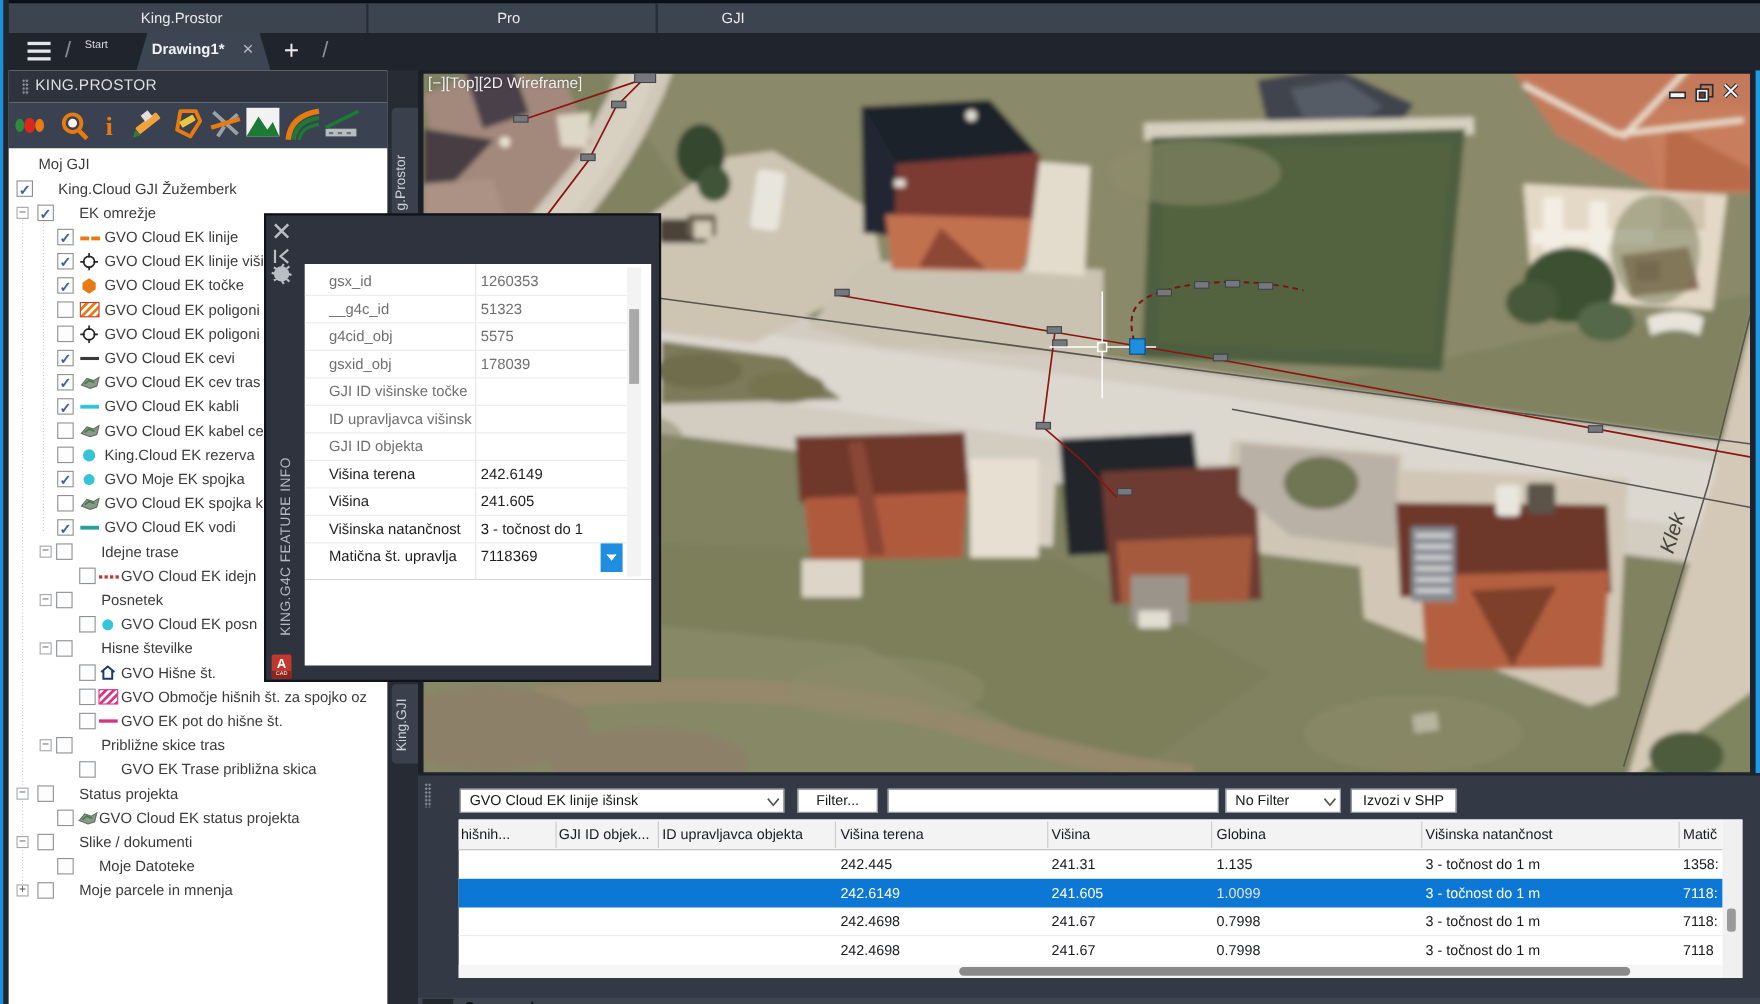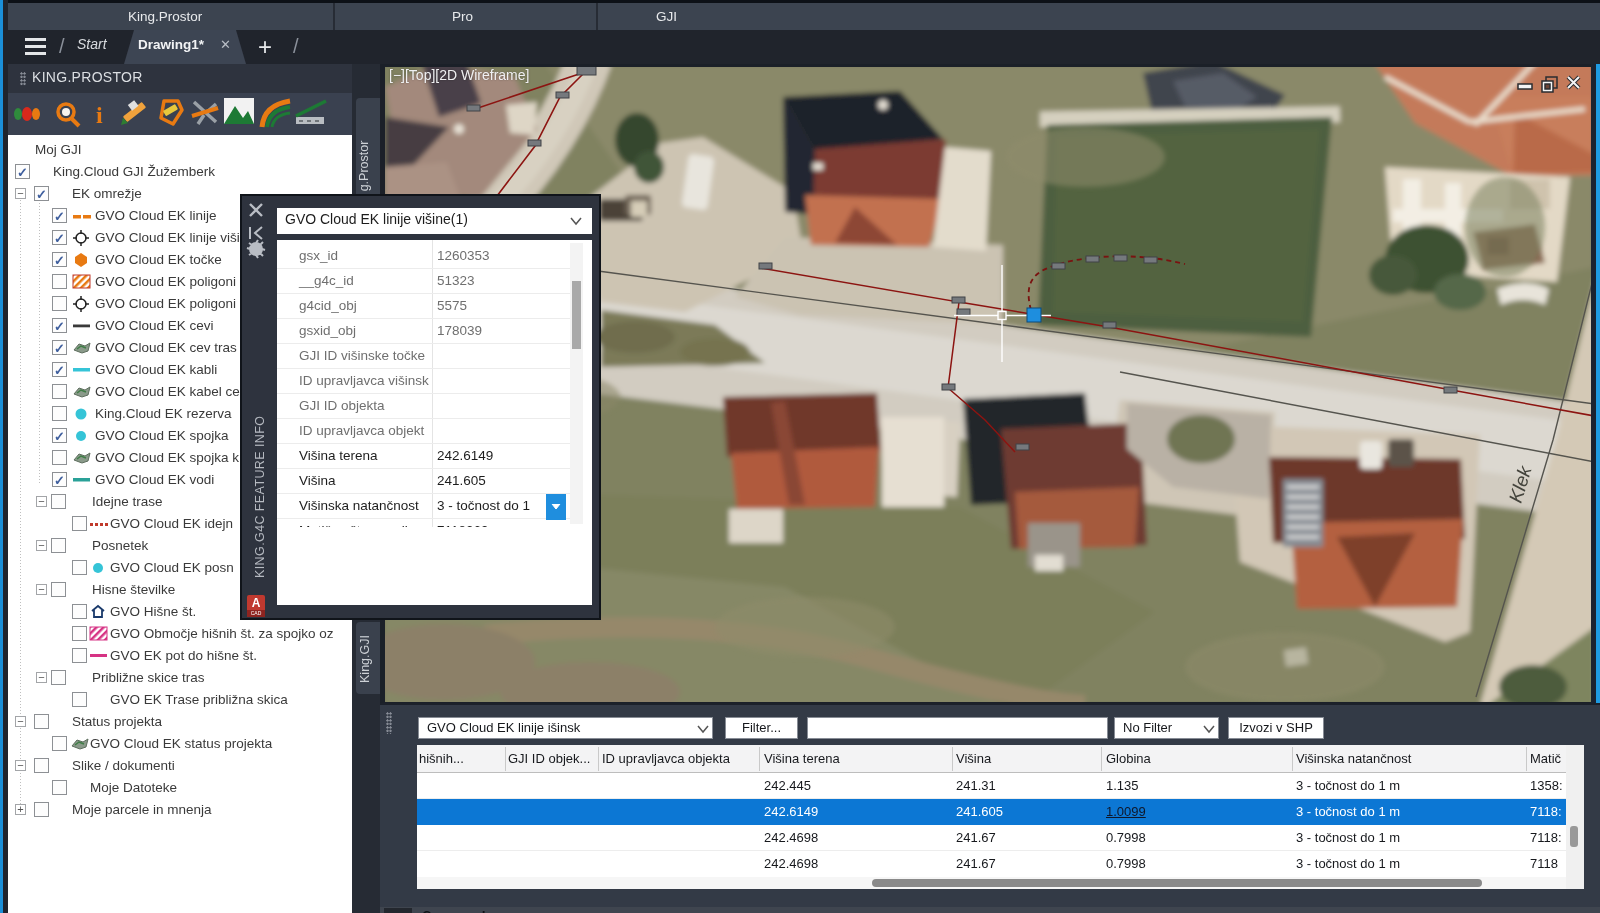--- a/index.html
+++ b/index.html
@@ -63,21 +63,21 @@
     <div class="ribtxt abs" style="left:128px;">King.Prostor</div>
     <div class="ribtxt abs" style="left:452px;">Pro</div>
     <div class="ribtxt abs" style="left:656px;">GJI</div>
   </div>
 
   <div id="row2" class="abs">
     <div class="hbar abs" style="top:8px;"></div>
     <div class="hbar abs" style="top:15px;"></div>
     <div class="hbar abs" style="top:22px;"></div>
     <div class="slash abs" style="left:59px;">/</div>
-    <div class="abs" style="left:77px;top:6px;font-size:14px;color:#d7dade;font-style:italic;">Start</div>
+    <div class="abs" style="left:77px;top:6px;font-size:10px;color:#d7dade;">Start</div>
     <div class="abs" style="left:293px;top:5px;color:#8a909a;font-size:20px;">/</div>
     <div class="abs" style="left:258px;top:3px;color:#e8eaec;font-size:24px;font-weight:300;">+</div>
   </div>
   <div id="dtab" class="abs">
     <div class="abs" style="left:14px;top:7px;font-size:13.5px;font-weight:bold;color:#f2f3f5;">Drawing1*</div>
     <div class="abs" style="left:96px;top:7px;font-size:13px;color:#b9bec6;">✕</div>
   </div>
 
   <div id="mapwin" class="abs">
     <svg class="abs" style="left:5px;top:3px;" width="1206" height="635" viewBox="0 0 1206 635">
@@ -420,21 +420,21 @@
           <svg class="abs" style="left:64px;top:3px;" width="20" height="15">
             <circle cx="9" cy="8" r="5.5" fill="#35c4d7"></circle>
           </svg>
           <span class="abs" style="left:87px;">King.Cloud EK rezerva</span>
         </div>
       <div class="trow" style="top:290px;">
           <span class="cb c" style="left:44px;"></span>
           <svg class="abs" style="left:64px;top:3px;" width="20" height="15">
             <circle cx="9" cy="8" r="5" fill="#35c4d7"></circle>
           </svg>
-          <span class="abs" style="left:87px;">GVO Cloud EK spojka</span>
+          <span class="abs" style="left:87px;">GVO Moje EK spojka</span>
         </div>
       <div class="trow" style="top:312px;">
           <span class="cb" style="left:44px;"></span>
           <svg class="abs" style="left:64px;top:3px;" width="20" height="15">
             <path d="M2,10 l5,-6 6,2 5,-3 -2,8 -6,2 z" fill="#8a9a8a" stroke="#5e6e5e"></path>
             <path d="M5,9 l4,-3 5,2" stroke="#3f7d46" stroke-width="1.5" fill="none"></path>
           </svg>
           <span class="abs" style="left:87px;">GVO Cloud EK spojka k</span>
         </div>
       <div class="trow" style="top:334px;">
@@ -557,26 +557,20 @@
         </g>
     </svg>
 
     <div class="abs" style="left:-62px;top:295px;width:160px;transform:rotate(-90deg);font-size:12.5px;color:#b6bac1;letter-spacing:.4px;white-space:nowrap;">KING.G4C FEATURE INFO</div>
 
     <div class="abs" style="left:5px;top:399px;width:18px;height:22px;background:#c0392f;border-radius:2px;">
       <div class="abs" style="left:0;top:0px;width:18px;height:15px;color:#fff;font-weight:bold;font-size:12px;text-align:center;line-height:16px;">A</div>
       <div class="abs" style="left:0;top:15px;width:18px;height:7px;background:#8e2420;color:#fff;font-size:5px;text-align:center;line-height:7px;">CAD</div>
     </div>
 
-    <div class="abs" style="left:35px;top:12px;width:315px;height:26px;background:#fff;">
-      <div class="abs" style="left:8px;top:3px;font-size:14px;color:#1c1c1c;">GVO Cloud EK linije višine(1)</div>
-      <svg class="abs" style="left:292px;top:8px;" width="14" height="10">
-          <path d="M2,2 L7,8 L12,2" stroke="#555" stroke-width="1.5" fill="none"></path>
-        </svg>
-    </div>
 
     <div class="abs" style="left:35px;top:44px;width:315px;height:287px;background:#fff;overflow:hidden;">
       <div class="abs" style="left:155px;top:0;width:1px;height:287px;background:#e4e4e4;"></div>
       <div class="abs" style="left:0;top:4px;width:293px;">
         <div class="frow">
             <span class="fl">gsx_id</span>
             <span class="fv">1260353</span>
           </div>
         <div class="frow">
             <span class="fl">__g4c_id</span>
@@ -591,23 +585,20 @@
             <span class="fv">178039</span>
           </div>
         <div class="frow">
             <span class="fl">GJI ID višinske točke</span>
           </div>
         <div class="frow">
             <span class="fl">ID upravljavca višinsk</span>
           </div>
         <div class="frow">
             <span class="fl">GJI ID objekta</span>
-          </div>
-        <div class="frow">
-            <span class="fl">ID upravljavca objekt</span>
           </div>
         <div class="frow">
             <span class="fl dk">Višina terena</span>
             <span class="fv dk">242.6149</span>
           </div>
         <div class="frow">
             <span class="fl dk">Višina</span>
             <span class="fv dk">241.605</span>
           </div>
         <div class="frow">
@@ -673,21 +664,21 @@
       <div class="abs" style="left:0;top:28px;width:1149px;height:26px;border-bottom:1px solid #ededed;">
         <span class="td" style="left:347px;">242.445</span>
           <span class="td" style="left:539px;">241.31</span>
           <span class="td" style="left:689px;">1.135</span>
           <span class="td" style="left:879px;">3 - točnost do 1 m</span>
           <span class="td" style="left:1113px;">1358:</span>
       </div>
       <div class="abs" style="left:0;top:54px;width:1149px;height:26px;background:#0c77d4;">
         <span class="td" style="left:347px;color:#fff;">242.6149</span>
           <span class="td" style="left:539px;color:#fff;">241.605</span>
-          <span class="td" style="left:689px;color:#0f172a;text-decoration:underline;">1.0099</span>
+          <span class="td" style="left:689px;color:#e5e5e5;">1.0099</span>
           <span class="td" style="left:879px;color:#fff;">3 - točnost do 1 m</span>
           <span class="td" style="left:1113px;color:#fff;">7118:</span>
       </div>
       <div class="abs" style="left:0;top:80px;width:1149px;height:26px;border-bottom:1px solid #ededed;">
         <span class="td" style="left:347px;">242.4698</span>
           <span class="td" style="left:539px;">241.67</span>
           <span class="td" style="left:689px;">0.7998</span>
           <span class="td" style="left:879px;">3 - točnost do 1 m</span>
           <span class="td" style="left:1113px;">7118:</span>
       </div>

